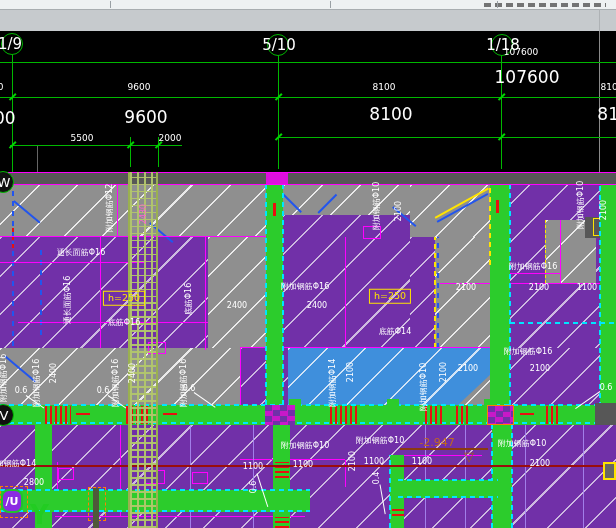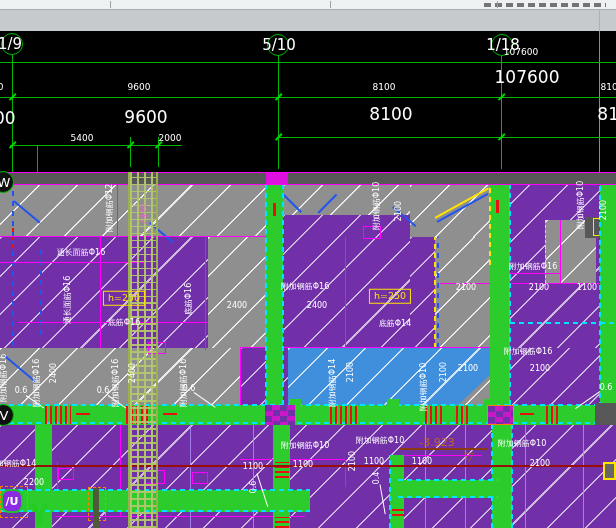--- a/index.html
+++ b/index.html
@@ -240,38 +240,38 @@
       <span class="lbl" style="left: -8px; top: 56px; font-size: 9px; color: rgb(255, 255, 255);">9600</span>
       <span class="lbl" style="left: 139px; top: 56px; font-size: 9px; color: rgb(255, 255, 255);">9600</span>
       <span class="lbl" style="left: 384px; top: 56px; font-size: 9px; color: rgb(255, 255, 255);">8100</span>
       <span class="lbl" style="left: 612px; top: 56px; font-size: 9px; color: rgb(255, 255, 255);">8100</span>
       <span class="lbl" style="left: 521px; top: 21px; font-size: 9px; color: rgb(255, 255, 255);">107600</span>
       <span class="lbl" style="left: -6px; top: 87px; font-size: 17px; color: rgb(255, 255, 255);">9600</span>
       <span class="lbl" style="left: 146px; top: 86px; font-size: 17px; color: rgb(255, 255, 255);">9600</span>
       <span class="lbl" style="left: 527px; top: 46px; font-size: 17px; color: rgb(255, 255, 255);">107600</span>
       <span class="lbl" style="left: 391px; top: 83px; font-size: 17px; color: rgb(255, 255, 255);">8100</span>
       <span class="lbl" style="left: 619px; top: 83px; font-size: 17px; color: rgb(255, 255, 255);">8100</span>
-      <span class="lbl" style="left: 82px; top: 107px; font-size: 9px; color: rgb(255, 255, 255);">5400</span>
+      <span class="lbl" style="left: 82px; top: 107px; font-size: 9px; color: rgb(255, 255, 255);">5500</span>
       <span class="lbl" style="left: 170px; top: 107px; font-size: 9px; color: rgb(255, 255, 255);">2000</span>
     </div>
   <div class="abs" style="left:0;top:0;width:616px;height:528px;pointer-events:none" id="plan-labels">
       <span class="lbl vert" style="left: 110px; top: 208px; font-size: 8px; color: rgb(255, 255, 255);">附加钢筋Φ12</span>
       <span class="lbl vert" style="left: 144px; top: 214px; font-size: 8px; color: rgb(255, 95, 214);">2430</span>
       <span class="lbl" style="left: 81px; top: 253px; font-size: 8px; color: rgb(255, 255, 255);">通长面筋Φ16</span>
       <span class="lbl vert" style="left: 68px; top: 300px; font-size: 8px; color: rgb(255, 255, 255);">通长面筋Φ16</span>
       <span class="lbl boxed" style="left: 124px; top: 298px; font-size: 9.5px; color: rgb(255, 228, 0);">h=250</span>
       <span class="lbl" style="left: 124px; top: 323px; font-size: 8px; color: rgb(255, 255, 255);">底筋Φ16</span>
       <span class="lbl vert" style="left: 189px; top: 299px; font-size: 8px; color: rgb(255, 255, 255);">底筋Φ16</span>
       <span class="lbl vert" style="left: 377px; top: 206px; font-size: 8px; color: rgb(255, 255, 255);">附加钢筋Φ10</span>
       <span class="lbl vert" style="left: 399px; top: 211px; font-size: 8px; color: rgb(255, 255, 255);">2100</span>
       <span class="lbl" style="left: 305px; top: 287px; font-size: 8px; color: rgb(255, 255, 255);">附加钢筋Φ16</span>
       <span class="lbl" style="left: 237px; top: 306px; font-size: 8px; color: rgb(255, 255, 255);">2400</span>
       <span class="lbl" style="left: 317px; top: 306px; font-size: 8px; color: rgb(255, 255, 255);">2400</span>
       <span class="lbl boxed" style="left: 390px; top: 296px; font-size: 9.5px; color: rgb(255, 228, 0);">h=250</span>
-      <span class="lbl" style="left: 395px; top: 324px; font-size: 8px; color: rgb(255, 255, 255);">底筋Φ14</span>
+      <span class="lbl" style="left: 395px; top: 332px; font-size: 8px; color: rgb(255, 255, 255);">底筋Φ14</span>
       <span class="lbl" style="left: 533px; top: 267px; font-size: 8px; color: rgb(255, 255, 255);">附加钢筋Φ16</span>
       <span class="lbl" style="left: 466px; top: 288px; font-size: 8px; color: rgb(255, 255, 255);">2100</span>
       <span class="lbl" style="left: 539px; top: 288px; font-size: 8px; color: rgb(255, 255, 255);">2100</span>
       <span class="lbl" style="left: 587px; top: 288px; font-size: 8px; color: rgb(255, 255, 255);">1100</span>
       <span class="lbl vert" style="left: 581px; top: 205px; font-size: 8px; color: rgb(255, 255, 255);">附加钢筋Φ10</span>
       <span class="lbl vert" style="left: 604px; top: 210px; font-size: 8px; color: rgb(255, 255, 255);">2100</span>
       <span class="lbl vert" style="left: 4px; top: 378px; font-size: 8px; color: rgb(255, 255, 255);">附加钢筋Φ16</span>
       <span class="lbl vert" style="left: 37px; top: 383px; font-size: 8px; color: rgb(255, 255, 255);">附加钢筋Φ16</span>
       <span class="lbl vert" style="left: 54px; top: 373px; font-size: 8px; color: rgb(255, 255, 255);">2400</span>
       <span class="lbl vert" style="left: 116px; top: 383px; font-size: 8px; color: rgb(255, 255, 255);">附加钢筋Φ16</span>
@@ -282,29 +282,29 @@
       <span class="lbl" style="left: 189px; top: 389px; font-size: 8px; color: rgb(255, 255, 255);">0.6</span>
       <span class="lbl" style="left: 606px; top: 388px; font-size: 8px; color: rgb(255, 255, 255);">0.6</span>
       <span class="lbl vert" style="left: 333px; top: 383px; font-size: 8px; color: rgb(255, 255, 255);">附加钢筋Φ14</span>
       <span class="lbl vert" style="left: 351px; top: 372px; font-size: 8px; color: rgb(255, 255, 255);">2100</span>
       <span class="lbl vert" style="left: 424px; top: 387px; font-size: 8px; color: rgb(255, 255, 255);">附加钢筋Φ10</span>
       <span class="lbl vert" style="left: 444px; top: 372px; font-size: 8px; color: rgb(255, 255, 255);">2100</span>
       <span class="lbl" style="left: 468px; top: 369px; font-size: 8px; color: rgb(255, 255, 255);">2100</span>
       <span class="lbl" style="left: 528px; top: 352px; font-size: 8px; color: rgb(255, 255, 255);">附加钢筋Φ16</span>
       <span class="lbl" style="left: 540px; top: 369px; font-size: 8px; color: rgb(255, 255, 255);">2100</span>
       <span class="lbl" style="left: 12px; top: 464px; font-size: 8px; color: rgb(255, 255, 255);">附加钢筋Φ14</span>
-      <span class="lbl" style="left: 34px; top: 483px; font-size: 8px; color: rgb(255, 255, 255);">2200</span>
+      <span class="lbl" style="left: 34px; top: 483px; font-size: 8px; color: rgb(255, 255, 255);">2800</span>
       <span class="lbl" style="left: 305px; top: 446px; font-size: 8px; color: rgb(255, 255, 255);">附加钢筋Φ10</span>
       <span class="lbl" style="left: 253px; top: 467px; font-size: 8px; color: rgb(255, 255, 255);">1100</span>
       <span class="lbl" style="left: 303px; top: 465px; font-size: 8px; color: rgb(255, 255, 255);">1100</span>
       <span class="lbl vert" style="left: 353px; top: 461px; font-size: 8px; color: rgb(255, 255, 255);">2100</span>
       <span class="lbl" style="left: 380px; top: 441px; font-size: 8px; color: rgb(255, 255, 255);">附加钢筋Φ10</span>
       <span class="lbl" style="left: 374px; top: 462px; font-size: 8px; color: rgb(255, 255, 255);">1100</span>
       <span class="lbl vert" style="left: 254px; top: 487px; font-size: 8px; color: rgb(255, 255, 255);">0.6</span>
       <span class="lbl vert" style="left: 377px; top: 478px; font-size: 8px; color: rgb(255, 255, 255);">0.4</span>
-      <span class="lbl" style="left: 437px; top: 442px; font-size: 11px; color: rgb(192, 104, 32);">-3.923</span>
+      <span class="lbl" style="left: 437px; top: 442px; font-size: 11px; color: rgb(192, 104, 32);">-2.947</span>
       <span class="lbl" style="left: 422px; top: 462px; font-size: 8px; color: rgb(255, 255, 255);">1100</span>
       <span class="lbl" style="left: 522px; top: 444px; font-size: 8px; color: rgb(255, 255, 255);">附加钢筋Φ10</span>
       <span class="lbl" style="left: 540px; top: 464px; font-size: 8px; color: rgb(255, 255, 255);">2100</span>
       <span class="lbl" style="left: 469px; top: 456px; font-size: 13px; color: rgb(168, 90, 24);">▽</span>
     </div>
 
 </div>
 
 </body></html>

